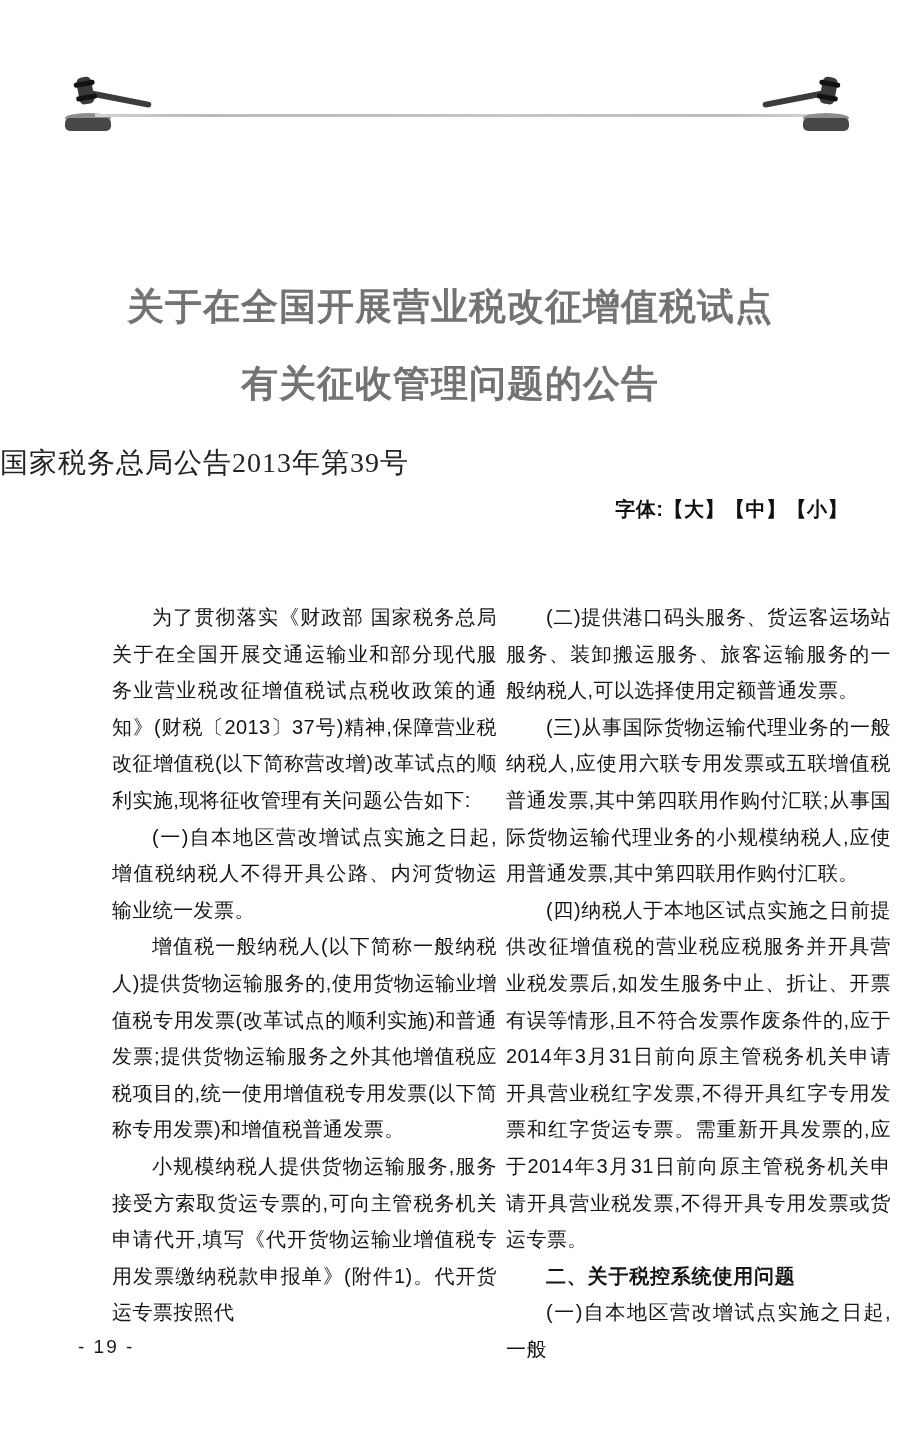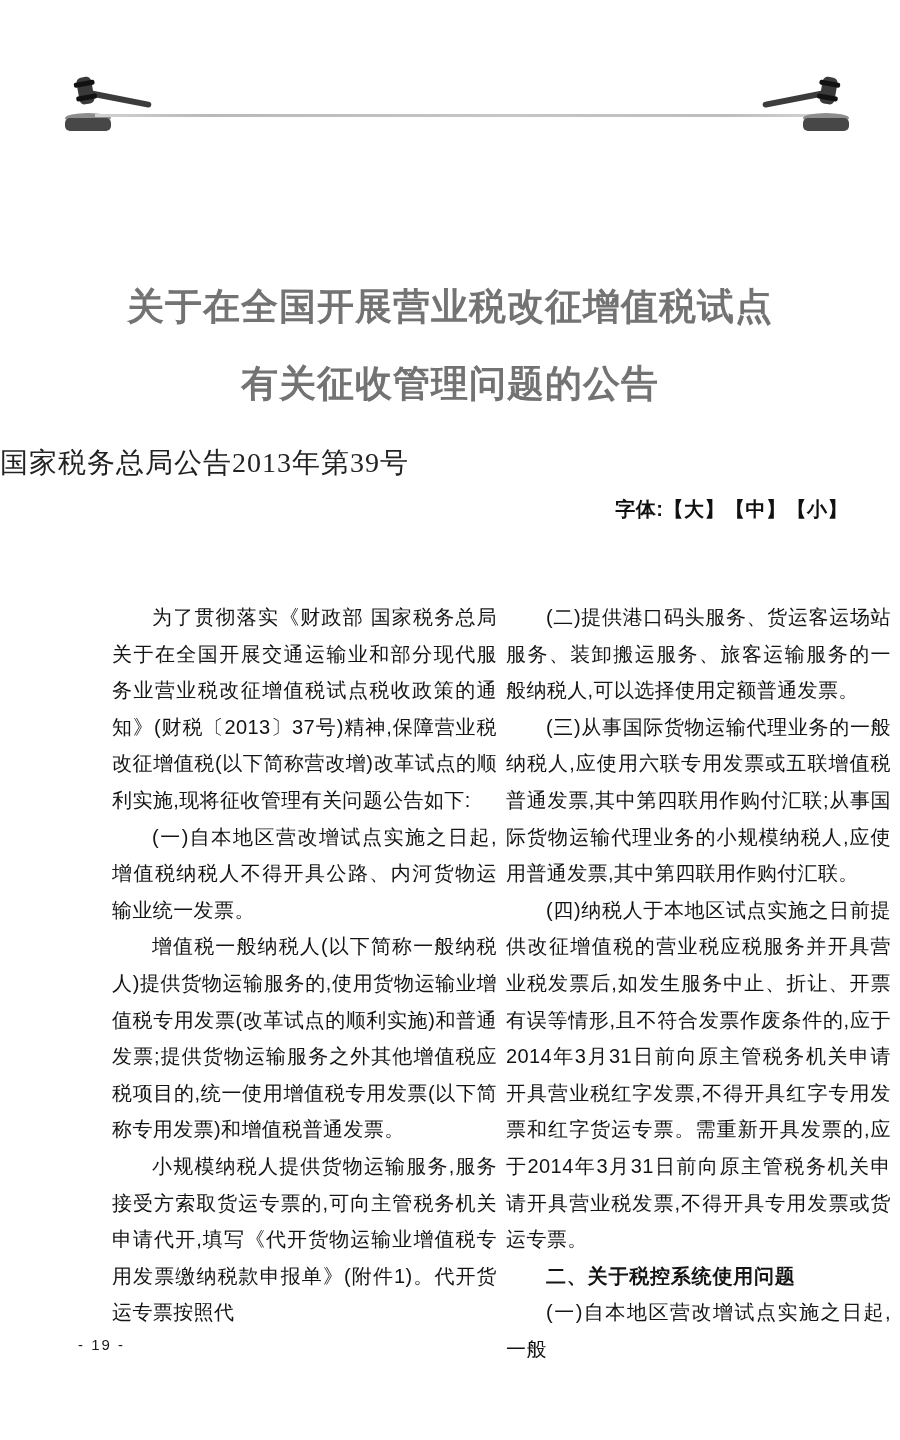--- a/index.html
+++ b/index.html
@@ -73,21 +73,21 @@
     font-weight: 500;
     letter-spacing: 0.4px;
   }
   .para { margin: 0; }
   .para.indent { text-indent: 2em; }
   .para.bold { font-weight: 700; letter-spacing: 0.8px; }
 
   
   .page-number {
     position: absolute; left: 78px; top: 1336px;
-    font-size: 15px; color: #1a1a1a; letter-spacing: 2px;
+    font-size: 19px; color: #1a1a1a; letter-spacing: 2px;
   }
 </style>
 </head>
 <body>
 
 <div class="page">
 
   <div class="masthead">
     <svg class="gavel gavel-left" viewBox="0 0 100 62" aria-hidden="true">
       <rect x="27" y="15" width="64" height="6" rx="3" transform="rotate(11 27 15)" fill="#3c3c3c"></rect>

